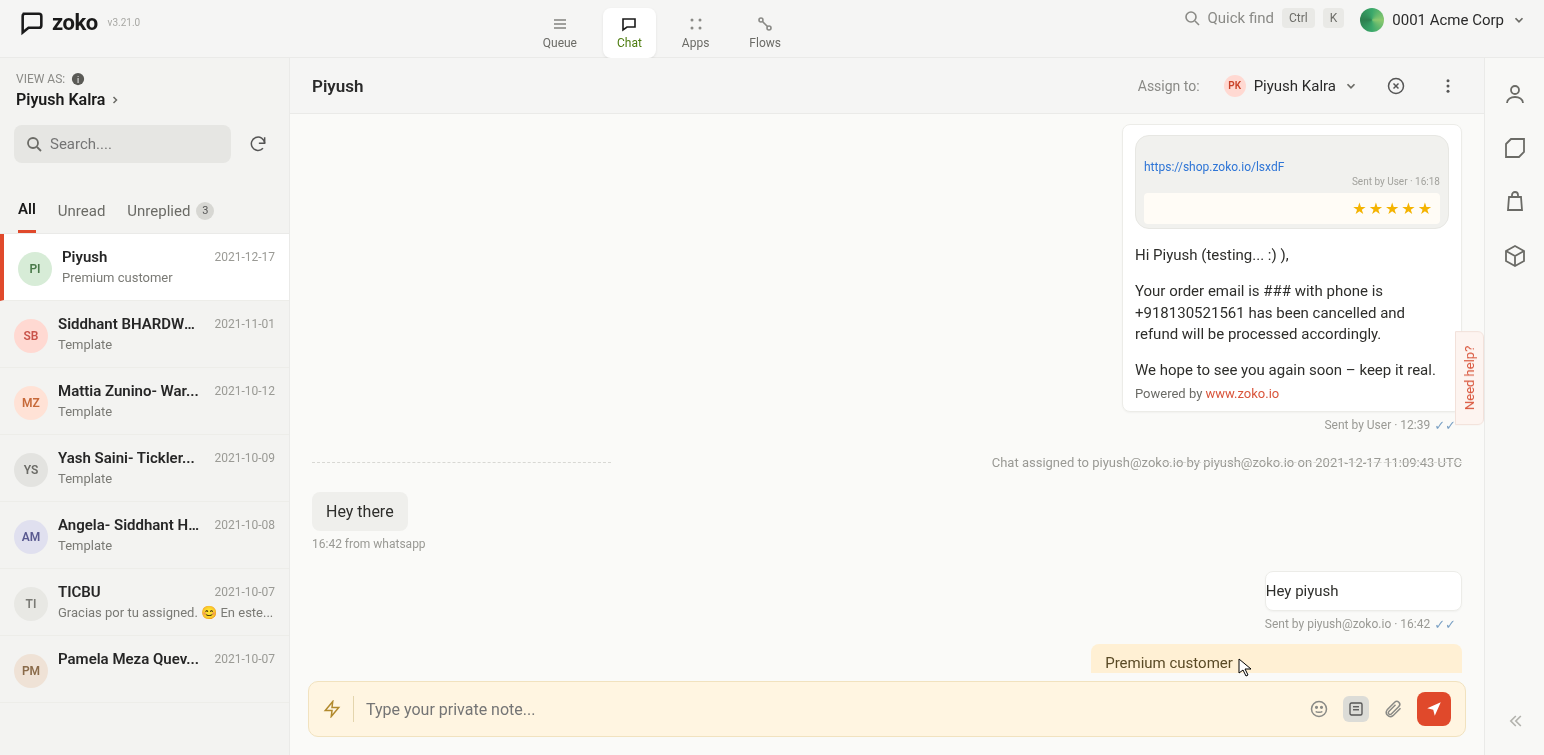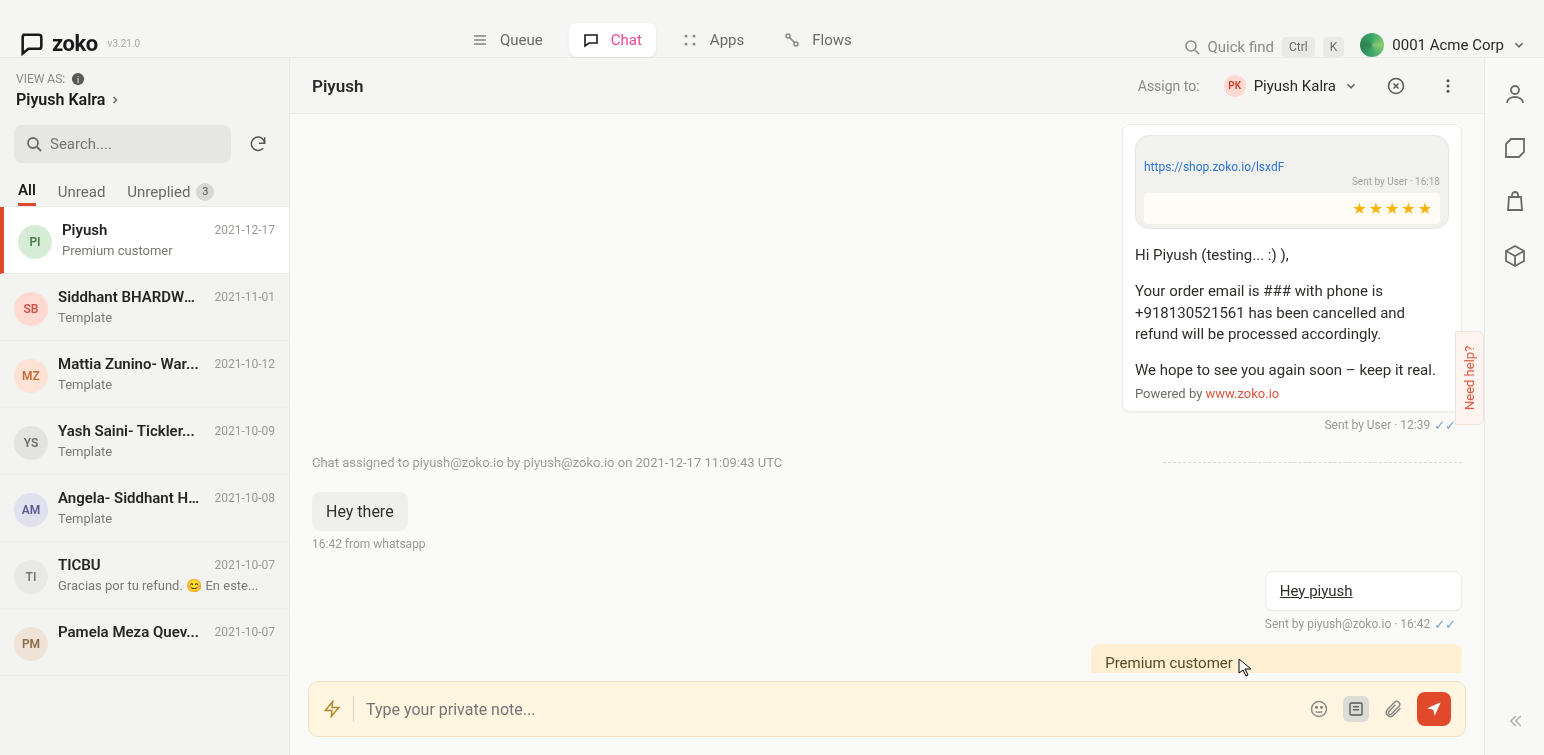--- a/index.html
+++ b/index.html
@@ -11,22 +11,22 @@
 body {
   width: 1544px;
   height: 755px;
   background: #f5f5f4;
   overflow: hidden;
   position: relative;
 }
 .topbar {
   height: 58px;
   display: flex;
-  align-items: flex-end;
-  padding: 0 18px;
+  align-items: flex-start;
+  padding: 8px 18px;
   border-bottom: 1px solid #eaeae8;
 }
 .logo-block {
   display: flex;
   align-items: center;
   gap: 6px;
 }
 .logo-icon {
   width: 28px;
   height: 28px;
@@ -44,30 +44,31 @@
 }
 .nav-center {
   flex: 1;
   display: flex;
   justify-content: center;
   gap: 12px;
 }
 .nav-item {
   display: flex;
   align-items: center;
-  gap: 12px;
+  gap: 4px;
   padding: 8px 14px;
   border-radius: 8px;
   color: #6b6b66;
-  font-size: 15px;
-  cursor: pointer;
+  font-size: 12px;
+  cursor: pointer;
+  flex-direction: column;
 }
 .nav-item.active {
   background: #fff;
-  color: #ec4899;
+  color: #4d7c0f;
   box-shadow: 0 1px 3px rgba(0,0,0,0.08);
 }
 .nav-item .icon {
   width: 16px;
   height: 16px;
   display: inline-flex;
 }
 .quick-find {
   display: flex;
   align-items: center;
@@ -161,27 +162,28 @@
   cursor: pointer;
   color: #555;
 }
 .tabs {
   display: flex;
   gap: 22px;
   padding: 8px 18px 0;
   border-bottom: 1px solid #eaeae8;
 }
 .tabs .tab {
-  padding-bottom: 4px;
+  padding-bottom: 12px;
   font-size: 15px;
   color: #6b6b66;
   cursor: pointer;
   display: flex;
   align-items: center;
   gap: 6px;
+  margin-top: 19px;
 }
 .tabs .tab.active {
   color: #1a1a1a;
   font-weight: 600;
   border-bottom: 3px solid #e0492b;
 }
 .badge {
   background: #d7d7d3;
   color: #555;
   border-radius: 50%;
@@ -377,21 +379,21 @@
   display: flex;
   justify-content: flex-end;
   align-items: center;
   gap: 4px;
 }
 .ticks {
   color: #7aa0c4;
   font-size: 13px;
 }
 .system-line {
-  text-align: left;
+  text-align: right;
   font-size: 13px;
   color: #9a9a95;
   margin: 22px 0;
   position: relative;
 }
 .system-line::before, .system-line::after {
   content: "";
   position: absolute;
   top: 50%;
   width: 26%;
@@ -416,25 +418,24 @@
   margin-top: 6px;
 }
 .msg-out-simple {
   align-self: flex-end;
   margin-top: 20px;
 }
 .msg-out-simple .bubble {
   background: #fff;
   border: 1px solid #ecece8;
   border-radius: 8px;
-  padding: 10px 14px;
+  padding: 10px 0;
   font-size: 15px;
   color: #2e2e2b;
   box-shadow: 0 1px 2px rgba(0,0,0,0.04);
-  text-decoration: underline;
 }
 .note-bubble {
   align-self: flex-end;
   margin-top: 12px;
 }
 .note-bubble .bubble {
   background: #fff0d4;
   border-radius: 8px;
   padding: 10px 14px;
   font-size: 15px;
@@ -725,21 +726,21 @@
             <div class="conv-preview">Template</div>
           </div>
         </div>
         <div class="conv-item">
           <div class="conv-avatar" style="background:#e8e8e4;color:#7a7a75">TI</div>
           <div class="conv-body">
             <div class="conv-top">
               <span class="conv-name">TICBU</span>
               <span class="conv-date">2021-10-07</span>
             </div>
-            <div class="conv-preview">Gracias por tu refund. 😊 En este...</div>
+            <div class="conv-preview">Gracias por tu assigned. 😊 En este...</div>
           </div>
         </div>
         <div class="conv-item">
           <div class="conv-avatar" style="background:#efe2d6;color:#8a6b4a">PM</div>
           <div class="conv-body">
             <div class="conv-top">
               <span class="conv-name">Pamela Meza Quev...</span>
               <span class="conv-date">2021-10-07</span>
             </div>
             <div class="conv-preview"></div>

